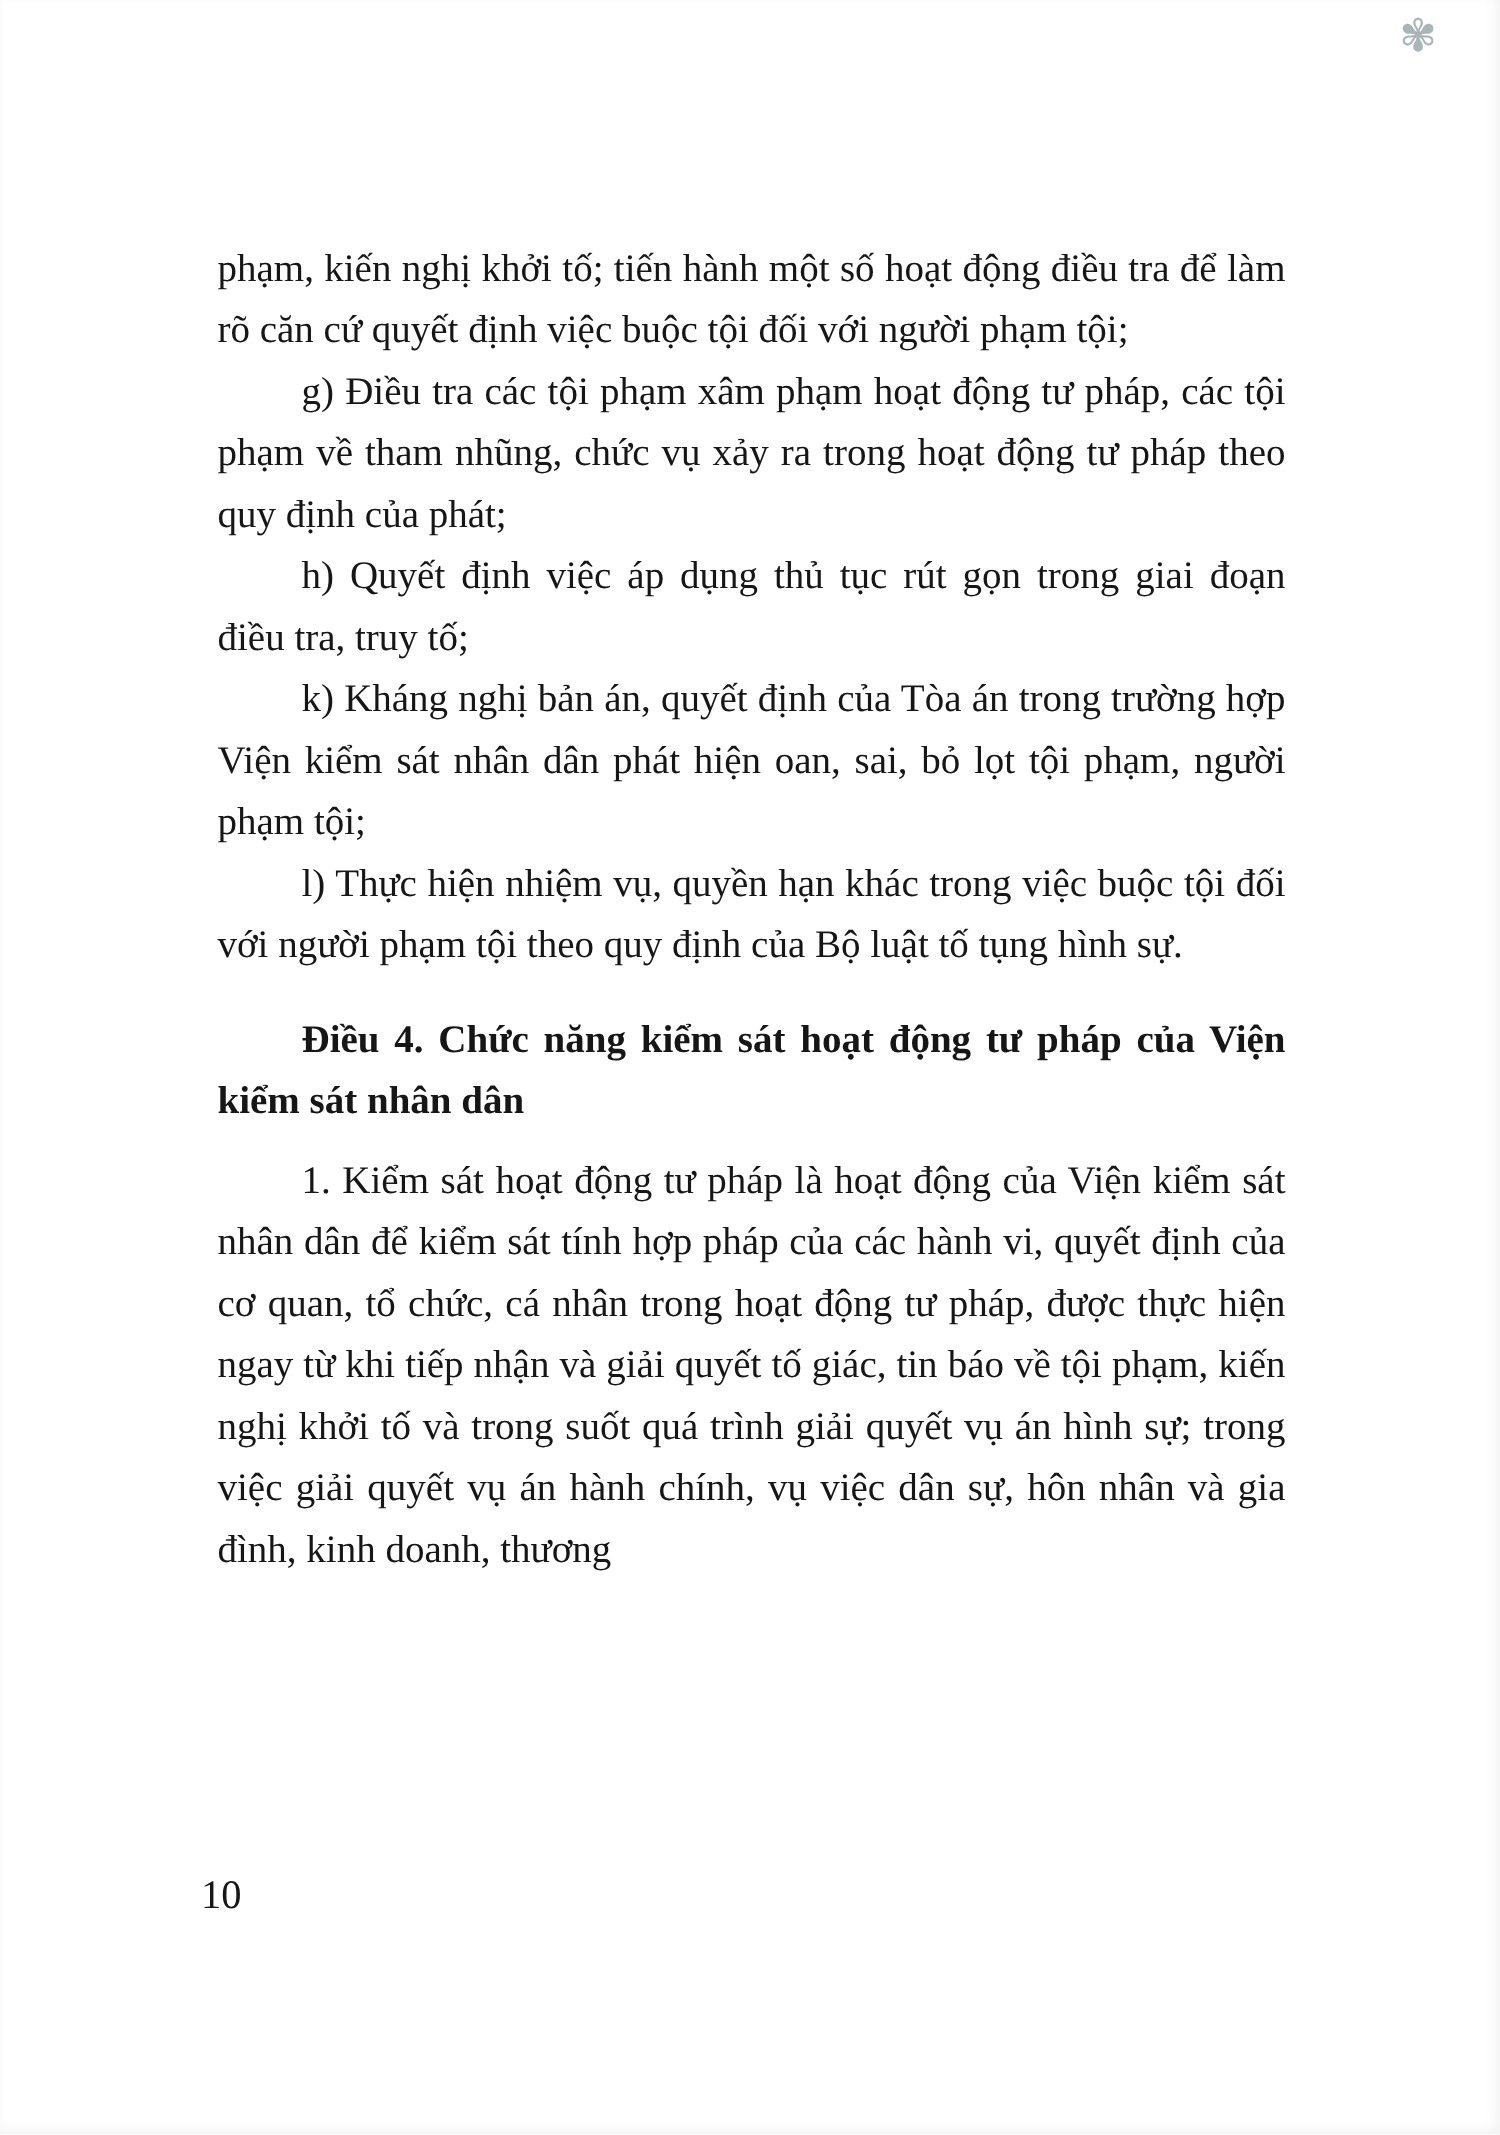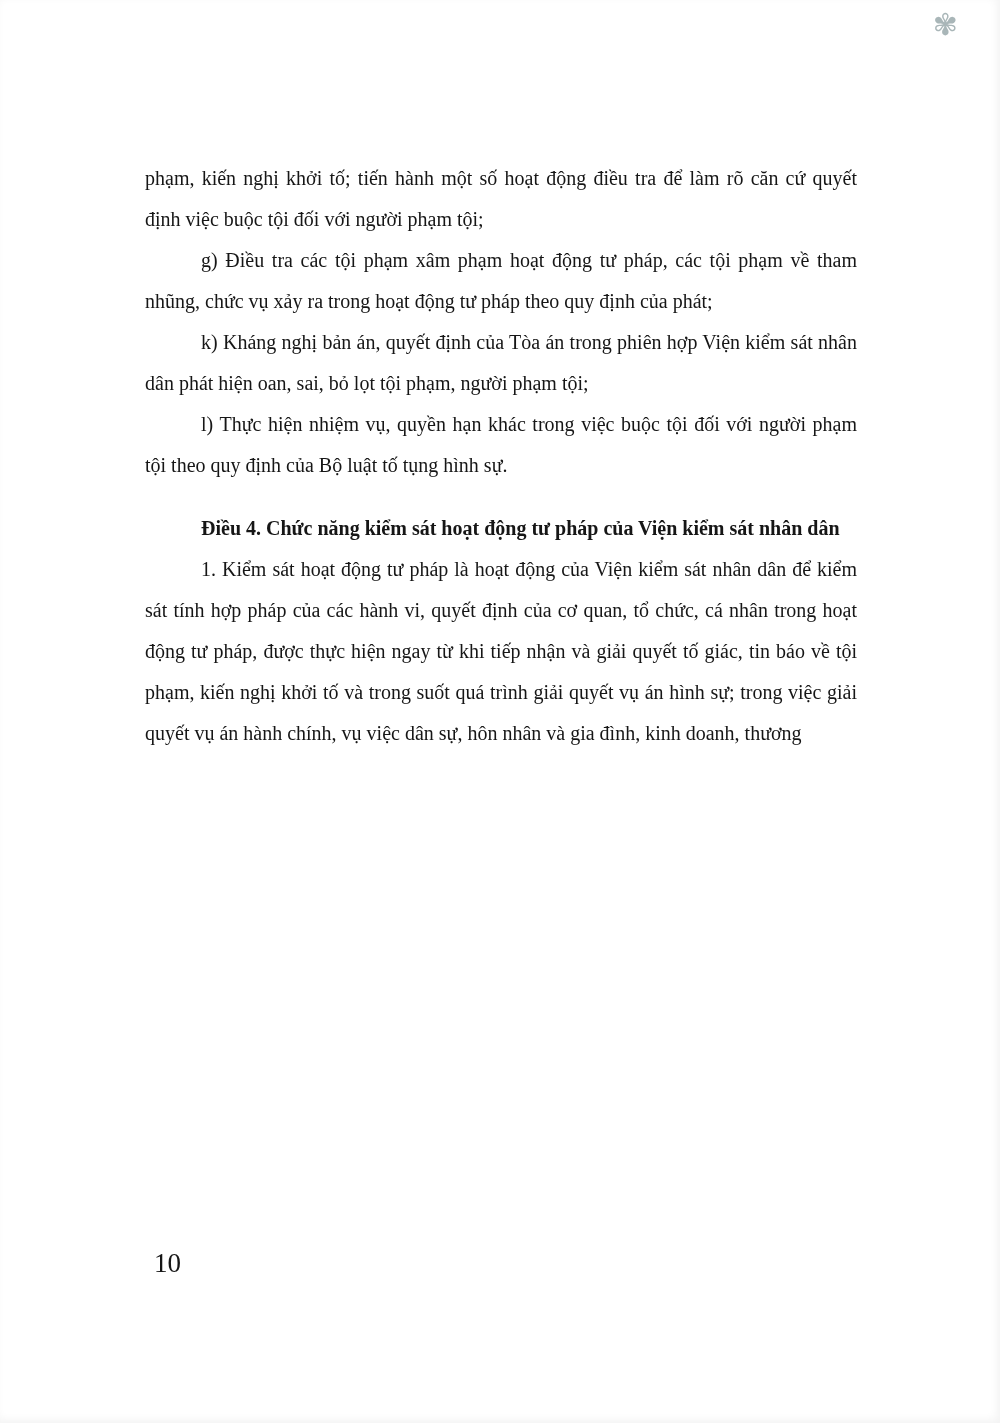--- a/index.html
+++ b/index.html
@@ -24,53 +24,54 @@
     font-size: 30px;
     color: #a9b6b8;
     line-height: 1;
     user-select: none;
   }
   .text-block {
     position: absolute;
     top: 158px;
     left: 145px;
     width: 712px;
-    font-size: 20px;
+    font-size: 26px;
     line-height: 41px;
     text-align: justify;
   }
   .text-block p {
     margin: 0;
     text-indent: 0;
   }
   .text-block p.indent {
     text-indent: 56px;
   }
   .text-block p.heading {
     font-weight: bold;
     margin-top: 22px;
-    margin-bottom: 0;
+    margin-bottom: 12px;
   }
   .page-number {
     position: absolute;
-    left: 154px;
+    left: 134px;
     top: 1248px;
     font-size: 27px;
     color: #161616;
   }
 </style>
 </head>
 <body>
 
 <div class="page">
   <span class="ornament">✾</span>
 
   <div class="text-block" id="text-block">
       <p class="">phạm, kiến nghị khởi tố; tiến hành một số hoạt động điều tra để làm rõ căn cứ quyết định việc buộc tội đối với người phạm tội;</p>
       <p class="indent">g) Điều tra các tội phạm xâm phạm hoạt động tư pháp, các tội phạm về tham nhũng, chức vụ xảy ra trong hoạt động tư pháp theo quy định của phát;</p>
-      <p class="indent">k) Kháng nghị bản án, quyết định của Tòa án trong phiên hợp Viện kiểm sát nhân dân phát hiện oan, sai, bỏ lọt tội phạm, người phạm tội;</p>
+      <p class="indent">h) Quyết định việc áp dụng thủ tục rút gọn trong giai đoạn điều tra, truy tố;</p>
+      <p class="indent">k) Kháng nghị bản án, quyết định của Tòa án trong trường hợp Viện kiểm sát nhân dân phát hiện oan, sai, bỏ lọt tội phạm, người phạm tội;</p>
       <p class="indent">l) Thực hiện nhiệm vụ, quyền hạn khác trong việc buộc tội đối với người phạm tội theo quy định của Bộ luật tố tụng hình sự.</p>
       <p class="heading indent">Điều 4. Chức năng kiểm sát hoạt động tư pháp của Viện kiểm sát nhân dân</p>
       <p class="indent">1. Kiểm sát hoạt động tư pháp là hoạt động của Viện kiểm sát nhân dân để kiểm sát tính hợp pháp của các hành vi, quyết định của cơ quan, tổ chức, cá nhân trong hoạt động tư pháp, được thực hiện ngay từ khi tiếp nhận và giải quyết tố giác, tin báo về tội phạm, kiến nghị khởi tố và trong suốt quá trình giải quyết vụ án hình sự; trong việc giải quyết vụ án hành chính, vụ việc dân sự, hôn nhân và gia đình, kinh doanh, thương</p>
     </div>
 
   <div class="page-number">10</div>
 </div>
 
 </body></html>

